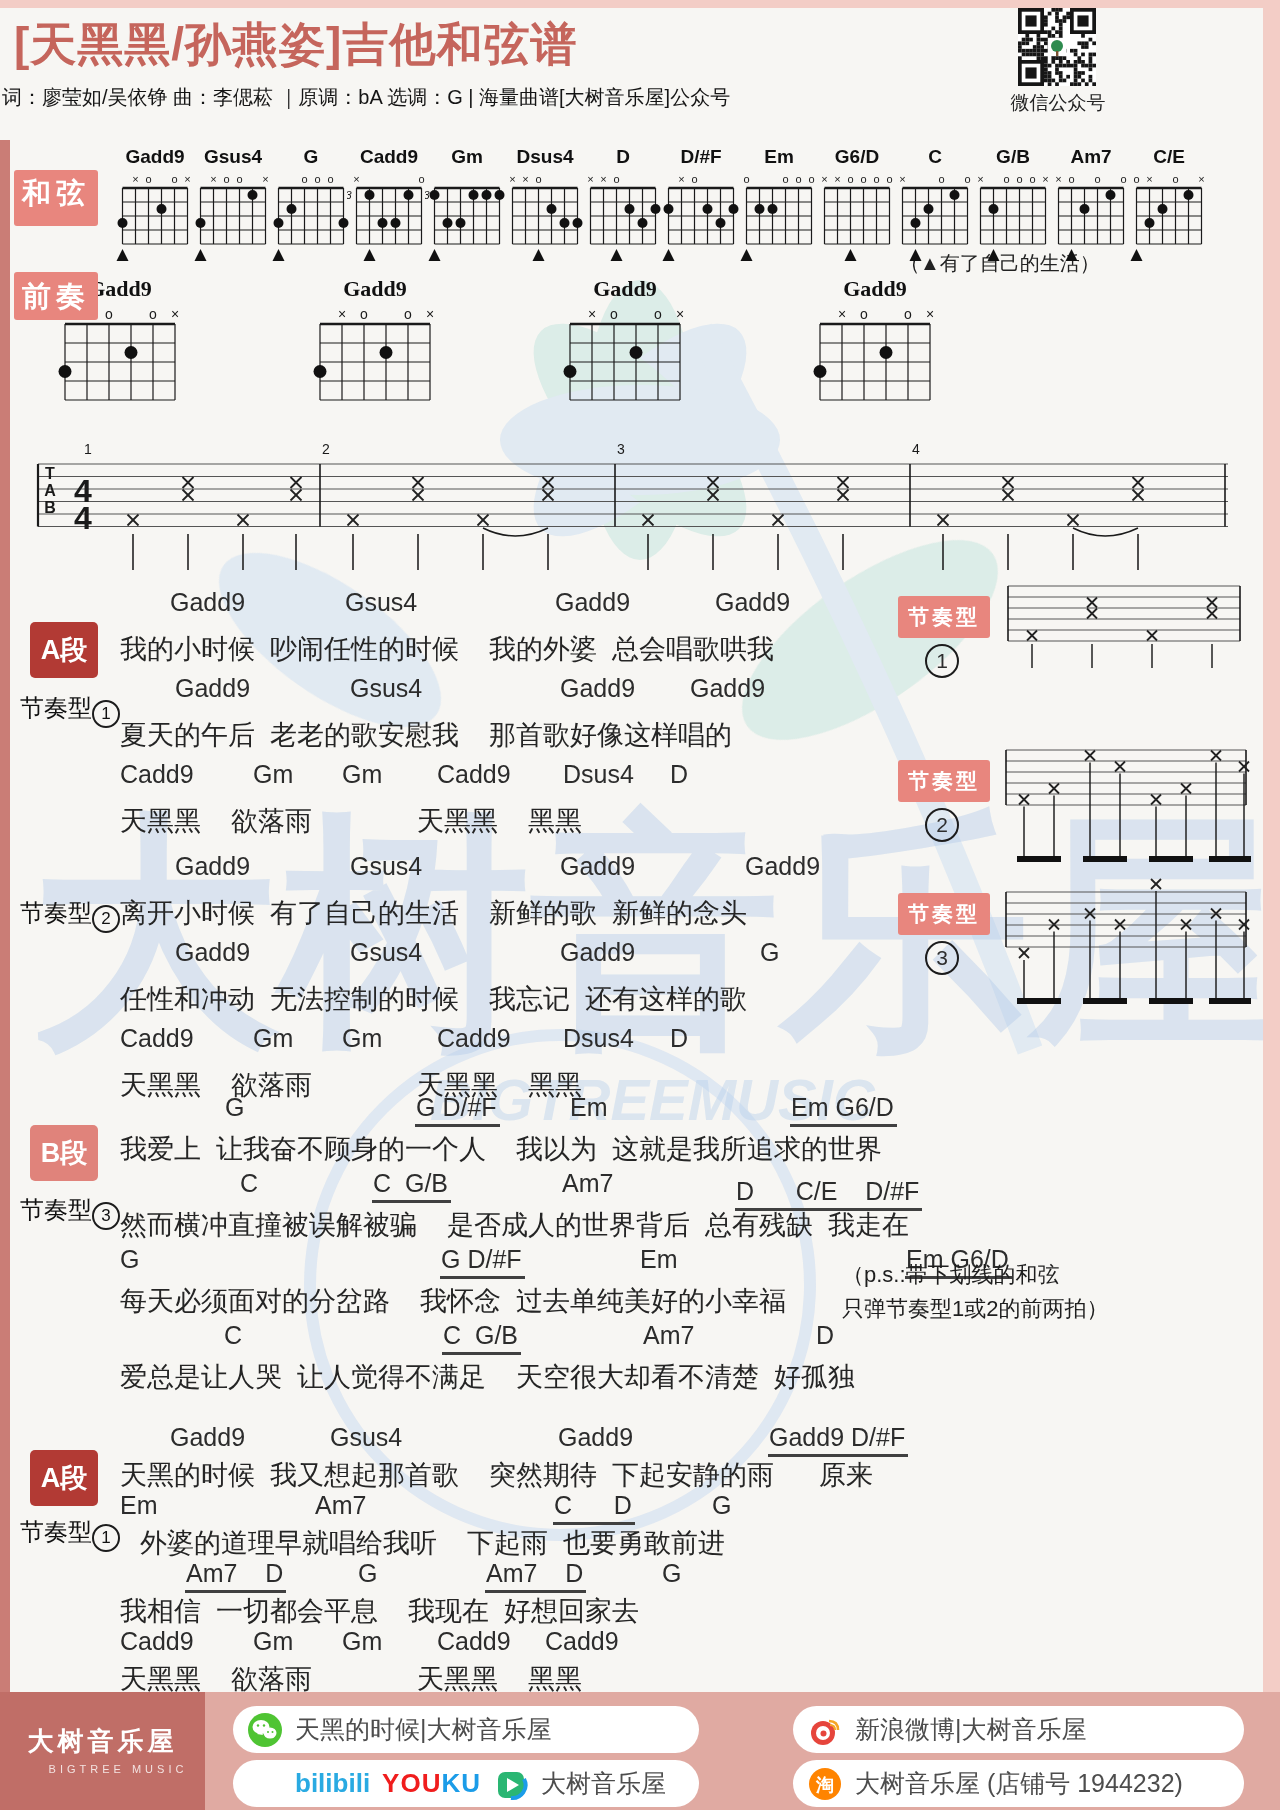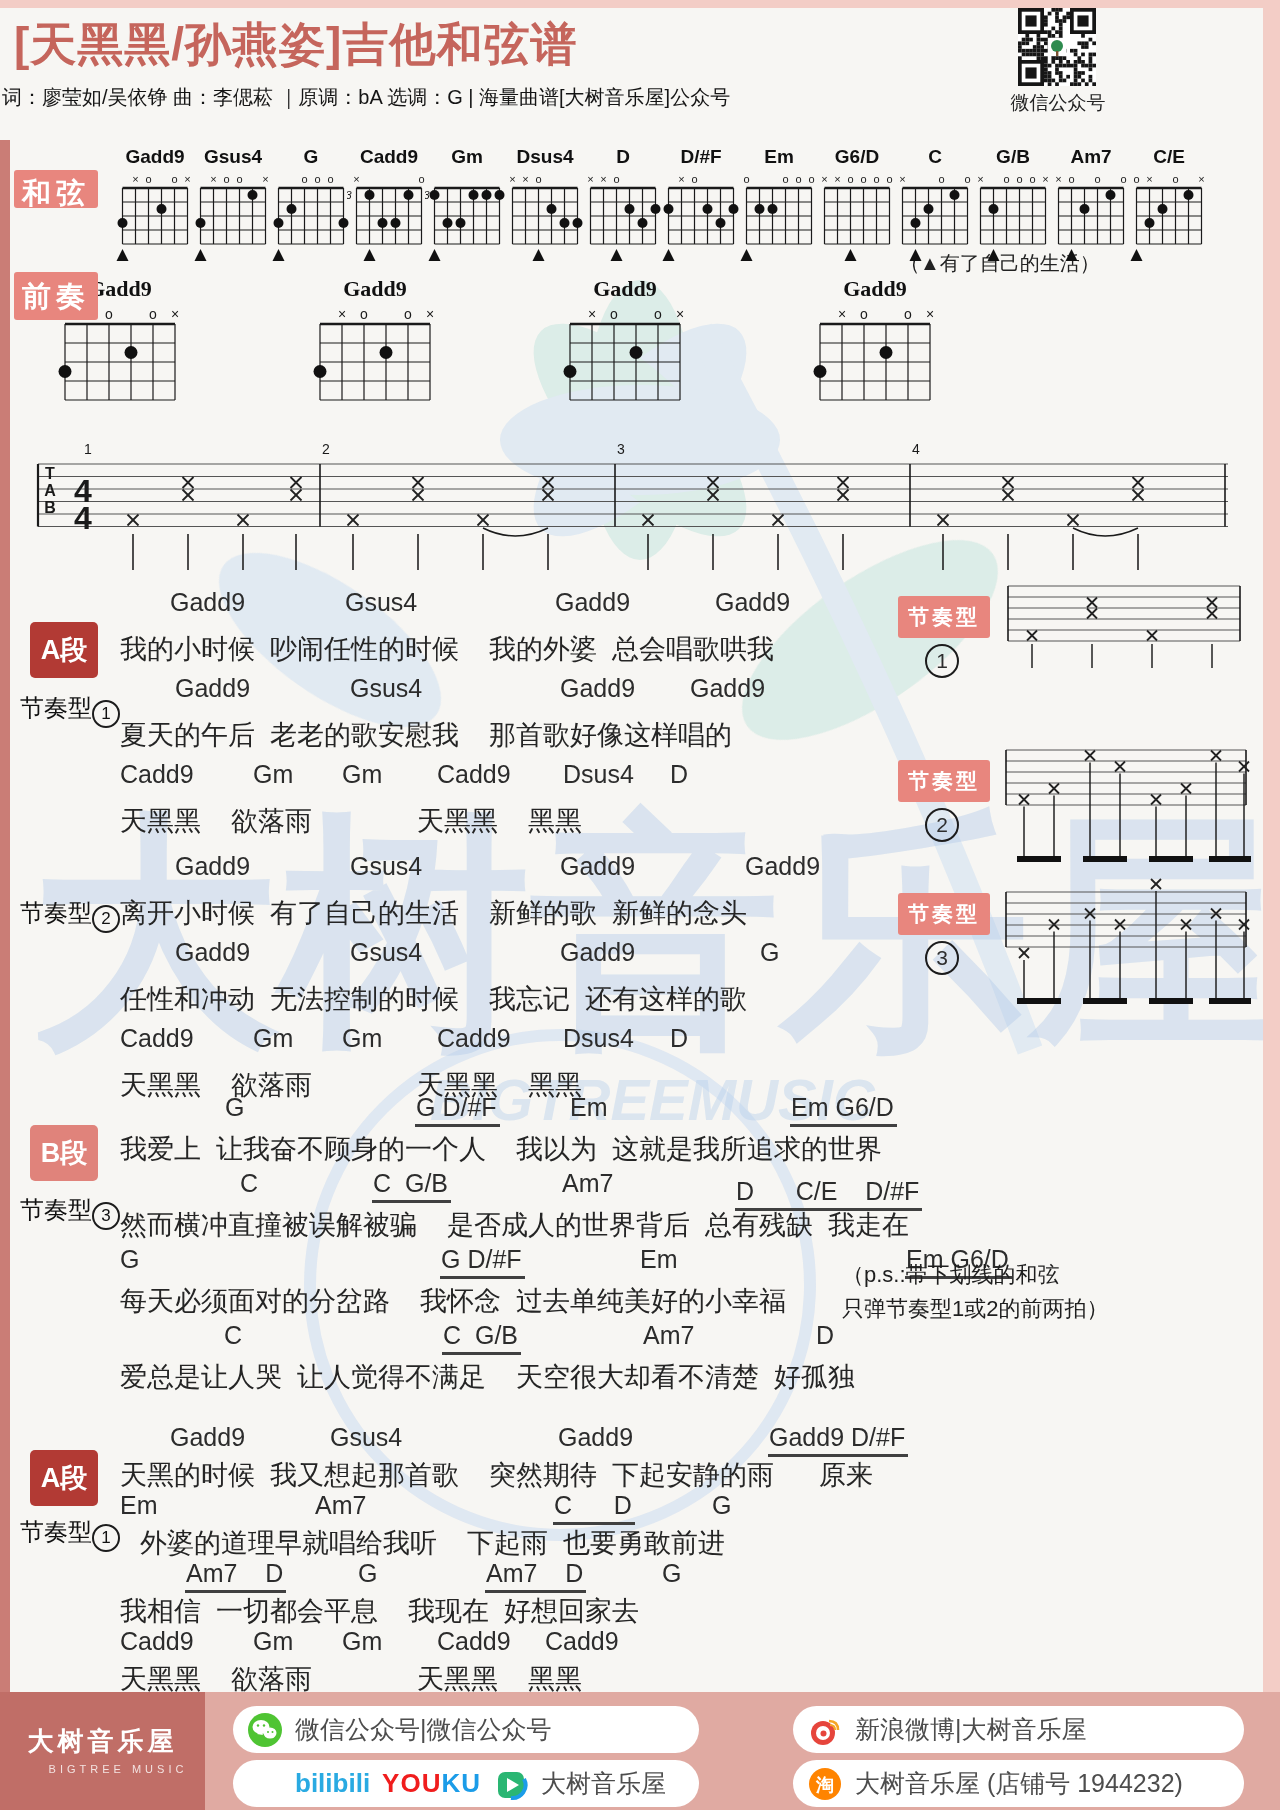--- a/index.html
+++ b/index.html
@@ -220,21 +220,21 @@
           <rect x="59.42857142857143" y="7.428571428571429" width="11.142857142857142" height="11.142857142857142" fill="#161616"></rect>
           <rect x="0" y="52" width="26" height="26" fill="#161616"></rect>
           <rect x="3.7142857142857144" y="55.714285714285715" width="18.571428571428573" height="18.571428571428573" fill="#fff"></rect>
           <rect x="7.428571428571429" y="59.42857142857143" width="11.142857142857142" height="11.142857142857142" fill="#161616"></rect>
           <rect x="30" y="30" width="18" height="18" fill="#fff"></rect>
           <circle cx="39" cy="38" r="6" fill="#2e8b4f"></circle>
           <rect x="38" y="43" width="2.4" height="5" fill="#7a5230"></rect>
         </svg></div>
     <div class="qrcap">微信公众号</div>
 
-    <div class="redbox" style="left:14px;top:170px;width:84px;height:38px;font-size:29px;font-weight:bold;line-height:46px;letter-spacing:5px;">和弦</div>
+    <div class="redbox" style="left:14px;top:170px;width:84px;height:56px;font-size:29px;font-weight:bold;line-height:46px;letter-spacing:5px;">和弦</div>
     <div class="redbox" style="left:14px;top:240px;width:84px;height:48px;font-size:29px;font-weight:bold;line-height:48px;letter-spacing:5px;margin-top:32px;">前奏</div>
     <div class="legend" style="left:900px;top:250px;">（▲有了自己的生活）</div>
 
     <div id="chordRow">
         <div class="chord-block" style="left: 113px; top: 146px; width: 84px;"><div class="chordlabel">Gadd9</div><svg width="84" height="96">
             <text x="22.5" y="15" font-size="11" text-anchor="middle" font-weight="normal" fill="#1a1a1a">×</text>
             <text x="35.5" y="15" font-size="11" text-anchor="middle" font-weight="normal" fill="#1a1a1a">o</text>
             <text x="61.5" y="15" font-size="11" text-anchor="middle" font-weight="normal" fill="#1a1a1a">o</text>
             <text x="74.5" y="15" font-size="11" text-anchor="middle" font-weight="normal" fill="#1a1a1a">×</text>
             <line x1="9.5" y1="20" x2="9.5" y2="76" stroke="#1a1a1a" stroke-width="1.2"></line>
@@ -892,21 +892,21 @@
               <circle cx="18" cy="18" r="17" fill="#4fc433"></circle>
               <ellipse cx="14" cy="15" rx="8.5" ry="7" fill="#fff"></ellipse>
               <ellipse cx="23" cy="21" rx="6.5" ry="5.5" fill="#fff"></ellipse>
               <circle cx="11" cy="13.5" r="1.2" fill="#4fc433"></circle>
               <circle cx="17" cy="13.5" r="1.2" fill="#4fc433"></circle>
               <circle cx="21" cy="20" r="1" fill="#4fc433"></circle>
               <circle cx="25.5" cy="20" r="1" fill="#4fc433"></circle>
               <polygon points="10,22 14,19 16,23" fill="#fff"></polygon>
               <polygon points="27,26 24,23 22,26" fill="#fff"></polygon>
             </svg>
-            <span>微信公众号|微信公众号</span>
+            <span>天黑的时候|大树音乐屋</span>
           </div>
           <div class="pill" style="left: 793px; top: 14px; width: 437px;">
             <svg width="36" height="36">
               <circle cx="16" cy="21" r="12" fill="#e6453c"></circle>
               <circle cx="16" cy="21" r="7" fill="#fff"></circle>
               <circle cx="16.5" cy="21.5" r="3" fill="#e6453c"></circle>
               <path d="M22,9 Q31,9 31,18" stroke="#f5a623" stroke-width="2.6" fill="none"></path>
               <path d="M23,13 Q28,13 28,18" stroke="#f5a623" stroke-width="2.2" fill="none"></path>
             </svg>
             <span>新浪微博|大树音乐屋</span>

